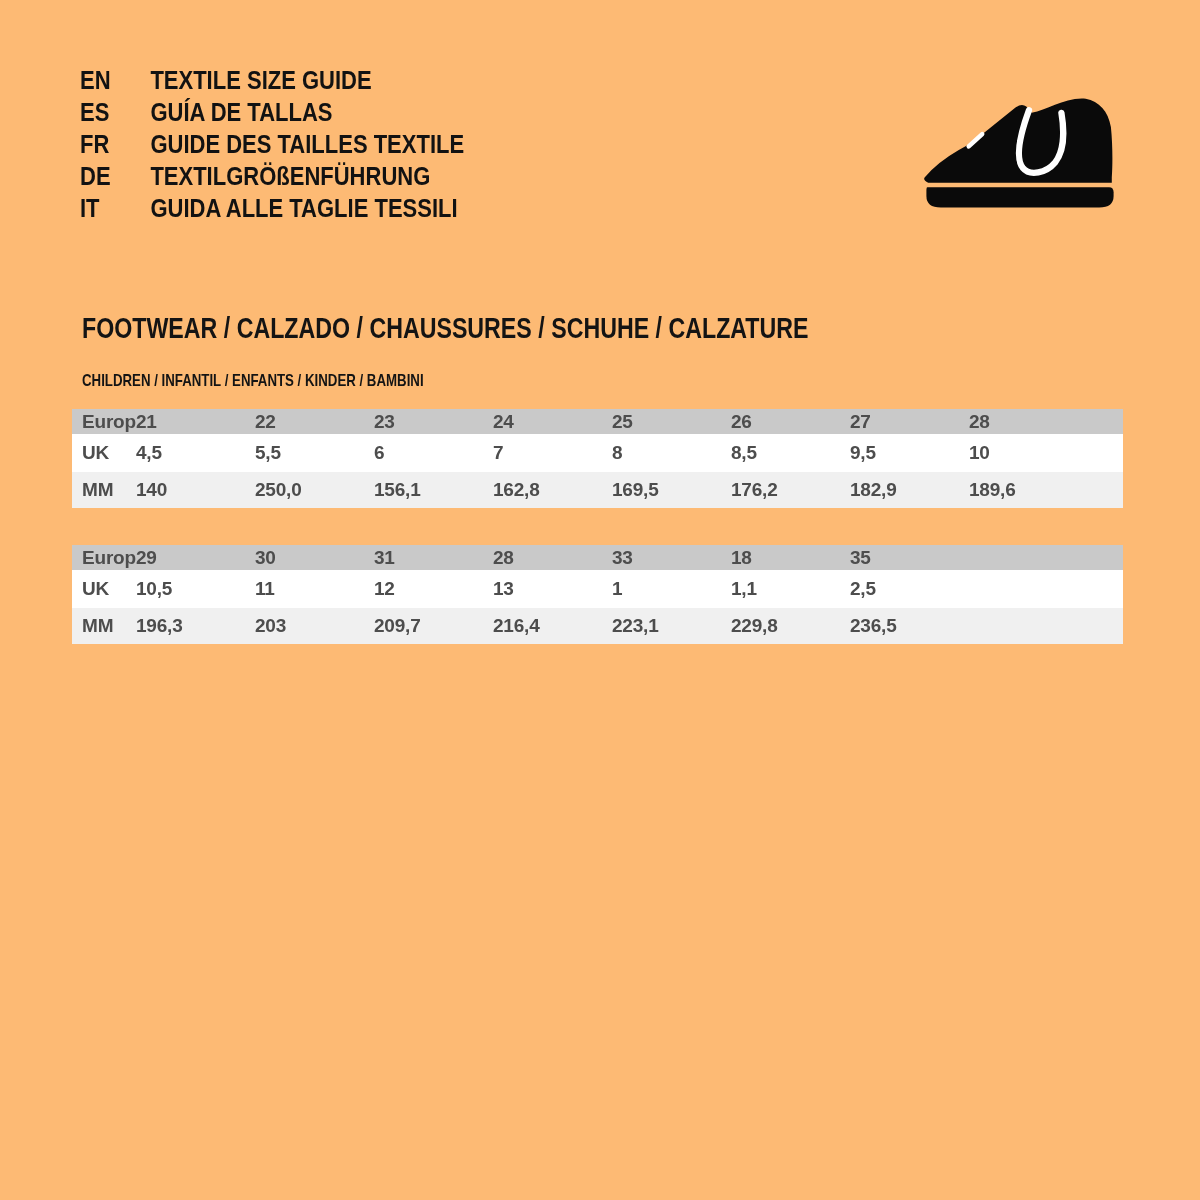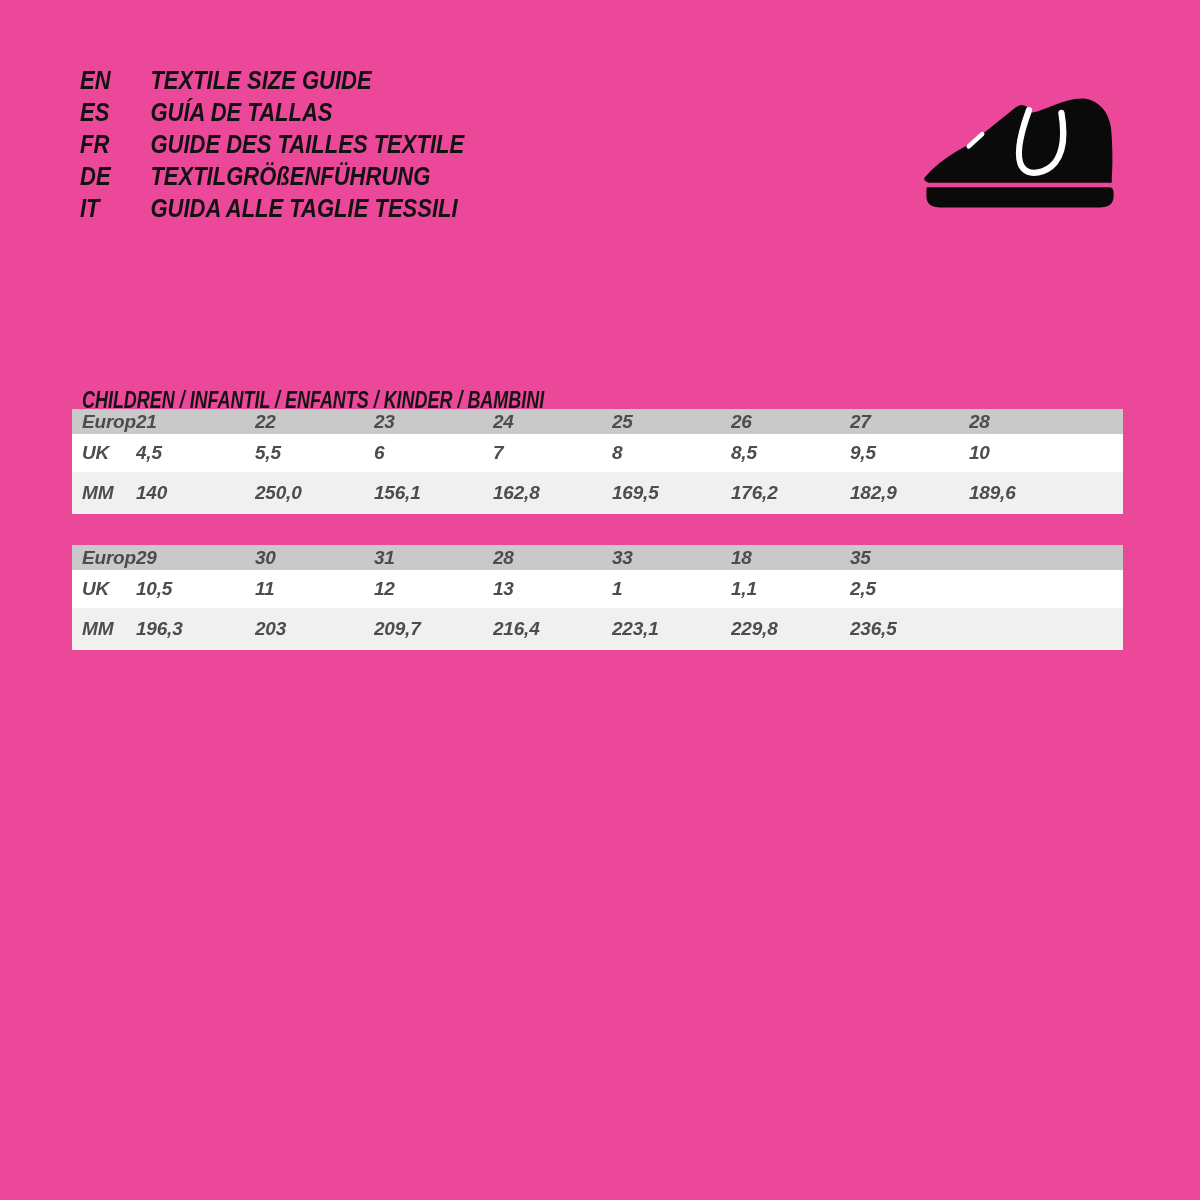--- a/index.html
+++ b/index.html
@@ -1,23 +1,22 @@
 <!DOCTYPE html>
 <html><head>
 <meta charset="utf-8">
 <style>
   html, body { margin: 0; padding: 0; background: #ffffff; }
   .canvas {
     position: relative;
     width: 1200px;
     height: 1200px;
-    background: #ec4899;
+    background: #fdba74;
     font-family: "Liberation Sans", sans-serif;
     overflow: hidden;
-    font-style: italic;
   }
 
   
   .lang-list { position: absolute; left: 80px; top: 64px; }
   .lang-row {
     display: flex;
     height: 32px;
     line-height: 32px;
     font-size: 25px;
     font-weight: 700;
@@ -31,22 +30,22 @@
   
   .shoe-icon { position: absolute; left: 912px; top: 88px; width: 216px; height: 124px; }
 
   
   .section-title {
     position: absolute; left: 82px; top: 312px;
     font-size: 29px; font-weight: 700; color: #141414; white-space: nowrap;
   }
   .section-title .squeeze { display: inline-block; transform: scaleX(0.80); transform-origin: 0 50%; }
   .subsection-title {
-    position: absolute; left: 82px; top: 387px;
-    font-size: 23px; font-weight: 700; color: #141414; white-space: nowrap;
+    position: absolute; left: 82px; top: 371px;
+    font-size: 17px; font-weight: 700; color: #141414; white-space: nowrap;
   }
   .subsection-title .squeeze { display: inline-block; transform: scaleX(0.78); transform-origin: 0 50%; }
 
   
   table.size-table {
     position: absolute;
     left: 72px;
     width: 1051px;
     border-collapse: collapse;
     table-layout: fixed;
@@ -55,21 +54,21 @@
     color: #4d4d4d;
     letter-spacing: -0.2px;
   }
   #size-table-1 { top: 409px; }
   #size-table-2 { top: 545px; }
   .size-table col.col-label  { width: 64px; }
   .size-table col.col-data   { width: 119px; }
   .size-table col.col-filler { width: 35px; }
   .size-table tr.header-row { height: 25px; background: #c9c9c9; }
   .size-table tr.uk-row     { height: 38px; background: #ffffff; }
-  .size-table tr.mm-row     { height: 42px; background: #f0f0f0; }
+  .size-table tr.mm-row     { height: 36px; background: #f0f0f0; }
   .size-table td { padding: 0; vertical-align: middle; overflow: hidden; }
   .size-table td.row-label { text-align: left; padding-left: 10px; }
 </style>
 </head>
 <body>
 
 <div class="canvas">
 
   <div class="lang-list">
     <div class="lang-row">
@@ -101,20 +100,23 @@
              L222,107 L18,107 Q12,104 14,101 Z"></path>
 
     <path fill="none" stroke="#ffffff" stroke-width="7" stroke-linecap="round" d="M130,25 C121,50 114,78 123,90 C131,100 149,96 159,84 C168,73 170,52 166,28"></path>
 
     <path fill="none" stroke="#ffffff" stroke-width="5" stroke-linecap="round" d="M63,66 L78,52"></path>
 
     <path fill="#0a0a0a" d="M17,112 L219,112 Q224,112 224,118 L224,122 Q224,135 208,135
              L32,135 Q16,135 16,122 L16,116 Q16,112 17,112 Z"></path>
   </svg>
 
+  <div class="section-title">
+    <span class="squeeze">FOOTWEAR / CALZADO / CHAUSSURES / SCHUHE / CALZATURE</span>
+  </div>
 
   <div class="subsection-title">
     <span class="squeeze">CHILDREN / INFANTIL / ENFANTS / KINDER / BAMBINI</span>
   </div>
 
   <table class="size-table" id="size-table-1">
     <colgroup>
       <col class="col-label">
       <col class="col-data">
         <col class="col-data">

